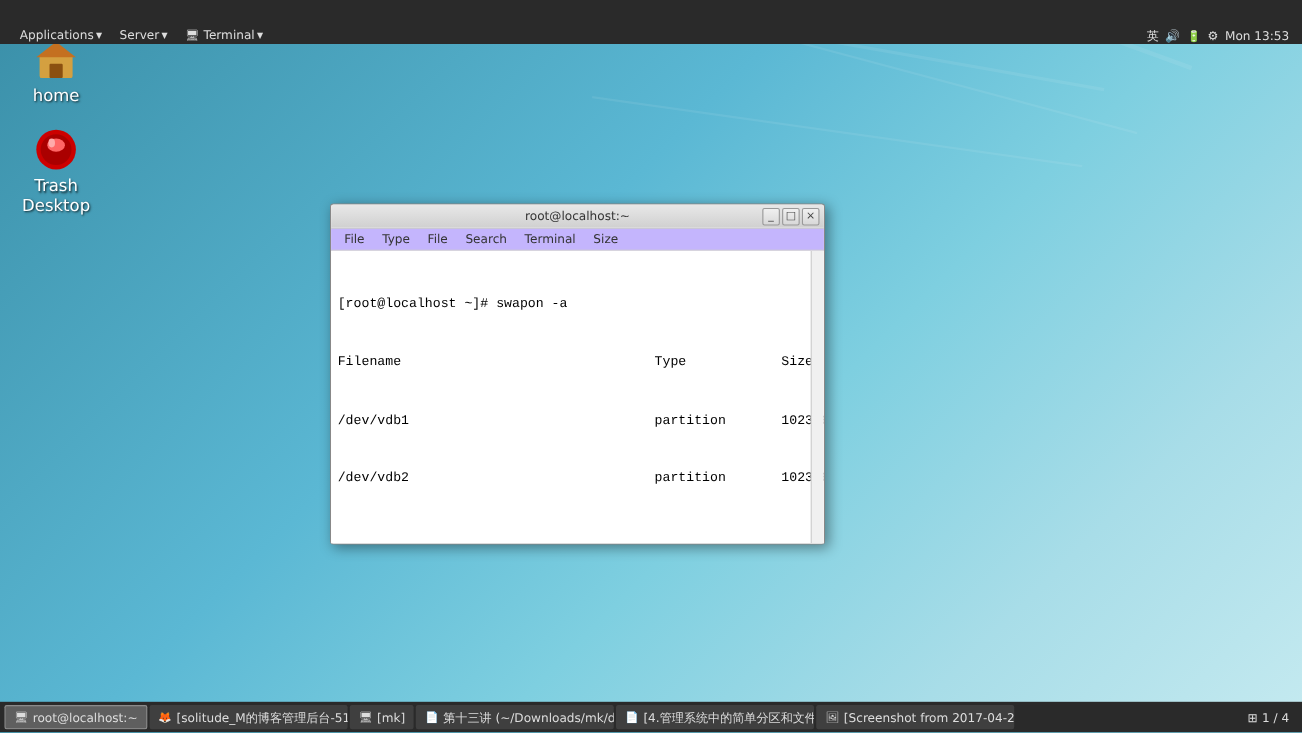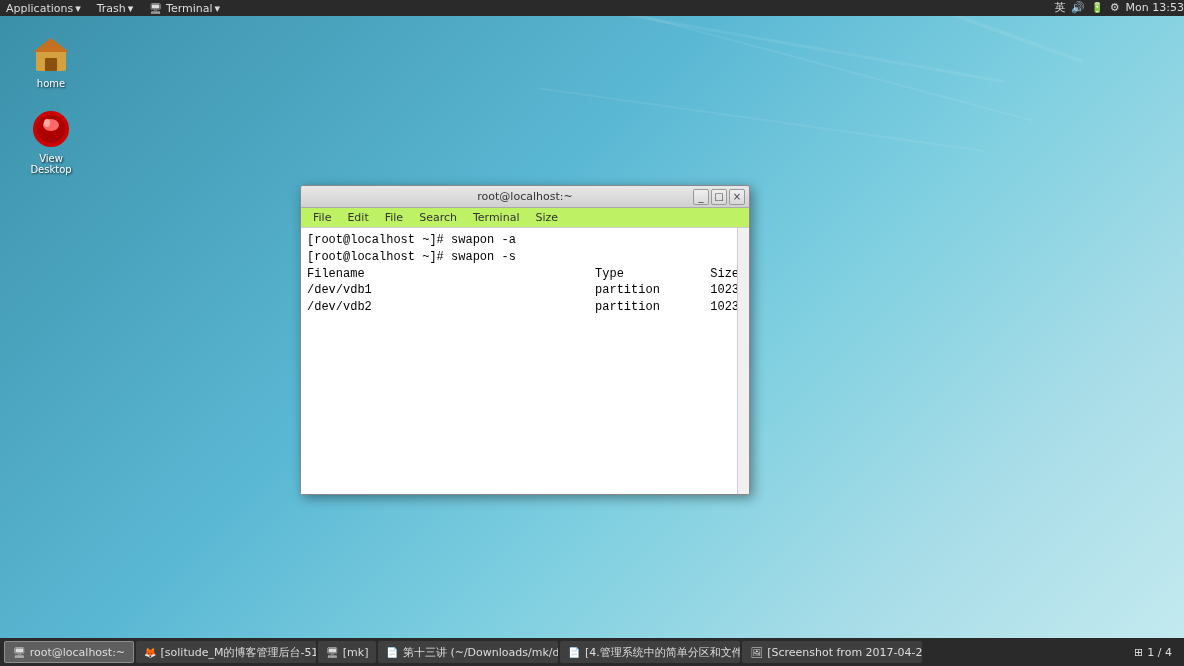--- a/index.html
+++ b/index.html
@@ -30,26 +30,26 @@
     }
     .ray1 { width: 400px; height: 3px; top: 80px; right: 180px; transform: rotate(10deg); }
     .ray2 { width: 500px; height: 2px; top: 120px; right: 150px; transform: rotate(15deg); }
     .ray3 { width: 600px; height: 4px; top: 60px; right: 100px; transform: rotate(20deg); }
     .ray4 { width: 450px; height: 2px; top: 150px; right: 200px; transform: rotate(8deg); }
 
     
     .taskbar-top {
       position: absolute;
       top: 0; left: 0; right: 0;
-      height: 16px;
+      height: 40px;
       background: #2a2a2a;
       display: flex;
-      align-items: flex-start;
+      align-items: flex-end;
       justify-content: space-between;
-      padding: 0 0;
+      padding: 0 12px;
       z-index: 100;
     }
     .taskbar-top-left {
       display: flex;
       align-items: center;
       gap: 4px;
     }
     .taskbar-btn {
       color: #ddd;
       font-size: 11px;
@@ -93,21 +93,21 @@
     .icon-img {
       width: 40px;
       height: 40px;
       display: flex;
       align-items: center;
       justify-content: center;
       margin-bottom: 4px;
     }
     .icon-label {
       color: white;
-      font-size: 10px;
+      font-size: 15px;
       text-align: center;
       text-shadow: 1px 1px 2px rgba(0,0,0,0.8);
     }
 
     
     .taskbar-bottom {
       position: absolute;
       bottom: 0; left: 0; right: 0;
       height: 28px;
       background: #2a2a2a;
@@ -188,21 +188,21 @@
       justify-content: center;
       background: linear-gradient(to bottom, #f0f0f0, #d8d8d8);
       border: 1px solid #999;
       border-radius: 2px;
       font-size: 10px;
       cursor: pointer;
       color: #444;
     }
     .terminal-menubar {
       height: 20px;
-      background: #bef264;
+      background: #c4b5fd;
       display: flex;
       align-items: center;
       padding: 0 4px;
       border-bottom: 1px solid #ccc;
       gap: 0;
     }
     .menu-item {
       padding: 2px 8px;
       font-size: 11px;
       color: #333;
@@ -214,20 +214,21 @@
       padding: 4px 6px;
       font-family: 'Courier New', monospace;
       font-size: 12px;
       color: #000;
       overflow: hidden;
       position: relative;
     }
     .terminal-line {
       white-space: pre;
       line-height: 1.4;
+      margin-top: 36px;
     }
     .terminal-scrollbar {
       position: absolute;
       right: 0;
       top: 0;
       bottom: 0;
       width: 12px;
       background: #f0f0f0;
       border-left: 1px solid #ccc;
     }
@@ -252,21 +253,21 @@
   <div class="ray ray3"></div>
   <div class="ray ray4"></div>
 
   <div class="taskbar-top">
     <div class="taskbar-top-left">
       <div class="taskbar-btn">
         <span>Applications</span>
         <span>▾</span>
       </div>
       <div class="taskbar-btn">
-        <span>Trash</span>
+        <span>Server</span>
         <span>▾</span>
       </div>
       <div class="taskbar-btn">
         <span style="font-size:10px; margin-right:2px;">🖥</span>
         <span>Terminal</span>
         <span>▾</span>
       </div>
     </div>
     <div class="taskbar-top-right">
       <div class="system-tray">
@@ -295,48 +296,47 @@
 
     <div class="desktop-icon">
       <div class="icon-img">
         <svg width="40" height="40" viewBox="0 0 40 40">
           <circle cx="20" cy="20" r="18" fill="#cc0000"></circle>
           <circle cx="20" cy="20" r="14" fill="#aa0000"></circle>
           <ellipse cx="20" cy="16" rx="8" ry="6" fill="#ff6666"></ellipse>
           <ellipse cx="16" cy="14" rx="3" ry="4" fill="#ffaaaa"></ellipse>
         </svg>
       </div>
-      <span class="icon-label">View Desktop</span>
+      <span class="icon-label">Trash Desktop</span>
     </div>
 
 
 
   </div>
 
   <div class="terminal-window">
     <div class="terminal-titlebar">
       <div style="width:52px;"></div>
       <div class="terminal-title">root@localhost:~</div>
       <div class="window-controls">
         <div class="win-ctrl">_</div>
         <div class="win-ctrl">□</div>
         <div class="win-ctrl">×</div>
       </div>
     </div>
     <div class="terminal-menubar">
       <div class="menu-item">File</div>
-      <div class="menu-item">Edit</div>
+      <div class="menu-item">Type</div>
       <div class="menu-item">File</div>
       <div class="menu-item">Search</div>
       <div class="menu-item">Terminal</div>
       <div class="menu-item">Size</div>
     </div>
     <div class="terminal-content">
       <div class="terminal-line">[root@localhost ~]# swapon -a</div>
-      <div class="terminal-line">[root@localhost ~]# swapon -s</div>
       <div class="terminal-line">Filename                                Type            Size    Used    Priority</div>
       <div class="terminal-line">/dev/vdb1                               partition       102396  0       -1</div>
       <div class="terminal-line">/dev/vdb2                               partition       102396  0       -2</div>
       <div class="terminal-scrollbar"></div>
     </div>
   </div>
 
   <div class="taskbar-bottom">
     <div class="taskbar-item taskbar-item-active">
       <span style="font-size:10px;">🖥</span>

